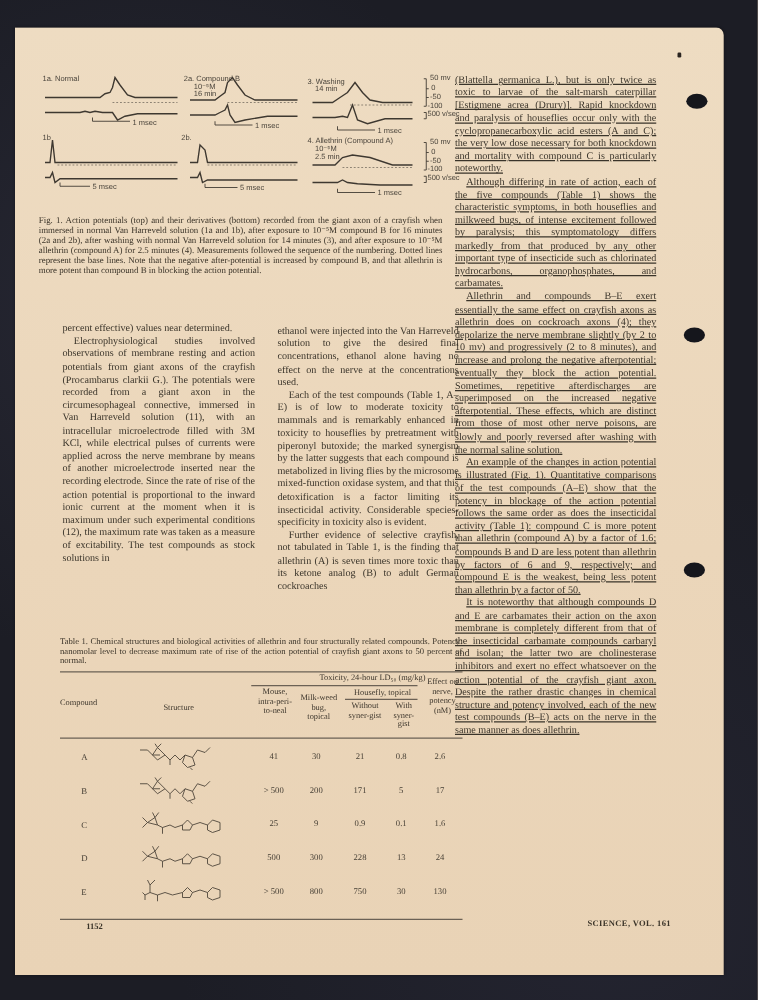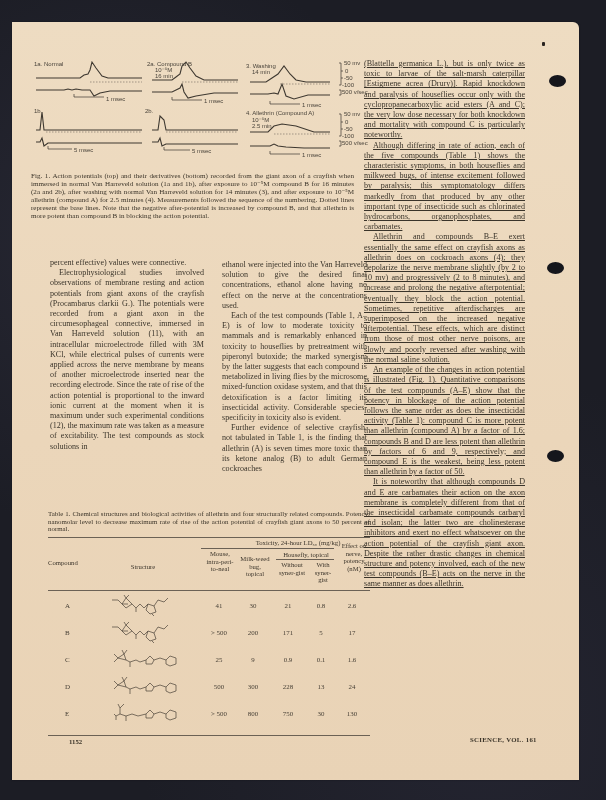--- a/index.html
+++ b/index.html
@@ -166,21 +166,21 @@
   <div class="fig-label" style="left:320px;top:51px;">50 mv</div>
   <div class="fig-label" style="left:321px;top:59px;">0</div>
   <div class="fig-label" style="left:320px;top:66px;">-50</div>
   <div class="fig-label" style="left:318px;top:73px;">-100</div>
   <div class="fig-label" style="left:318px;top:80px;">500 v/sec</div>
 </div>
 
 <div class="caption">Fig. 1. Action potentials (top) and their derivatives (bottom) recorded from the giant axon of a crayfish when immersed in normal Van Harreveld solution (1a and 1b), after exposure to 10⁻⁵M compound B for 16 minutes (2a and 2b), after washing with normal Van Harreveld solution for 14 minutes (3), and after exposure to 10⁻⁵M allethrin (compound A) for 2.5 minutes (4). Measurements followed the sequence of the numbering. Dotted lines represent the base lines. Note that the negative after-potential is increased by compound B, and that allethrin is more potent than compound B in blocking the action potential.</div>
 
 <div class="col col1">
-  <p>percent effective) values were connective.</p>
+  <p>percent effective) values near determined.</p>
   <p class="ind">Electrophysiological studies involved observations of membrane resting and action potentials from giant axons of the crayfish (Procambarus clarkii G.). The potentials were recorded from a giant axon in the circumesophageal connective, immersed in Van Harreveld solution (11), with an intracellular microelectrode filled with 3M KCl, while electrical pulses of currents were applied across the nerve membrane by means of another microelectrode inserted near the recording electrode. Since the rate of rise of the action potential is proportional to the inward ionic current at the moment when it is maximum under such experimental conditions (12), the maximum rate was taken as a measure of excitability. The test compounds as stock solutions in</p>
 </div>
 
 <div class="col col2">
   <p>ethanol were injected into the Van Harreveld solution to give the desired final concentrations, ethanol alone having no effect on the nerve at the concentrations used.</p>
   <p class="ind">Each of the test compounds (Table 1, A–E) is of low to moderate toxicity to mammals and is remarkably enhanced in toxicity to houseflies by pretreatment with piperonyl butoxide; the marked synergism by the latter suggests that each compound is metabolized in living flies by the microsome mixed-function oxidase system, and that this detoxification is a factor limiting its insecticidal activity. Considerable species-specificity in toxicity also is evident.</p>
   <p class="ind">Further evidence of selective crayfish, not tabulated in Table 1, is the finding that allethrin (A) is seven times more toxic than its ketone analog (B) to adult German cockroaches</p>
 </div>
 
 <div class="col col3">

